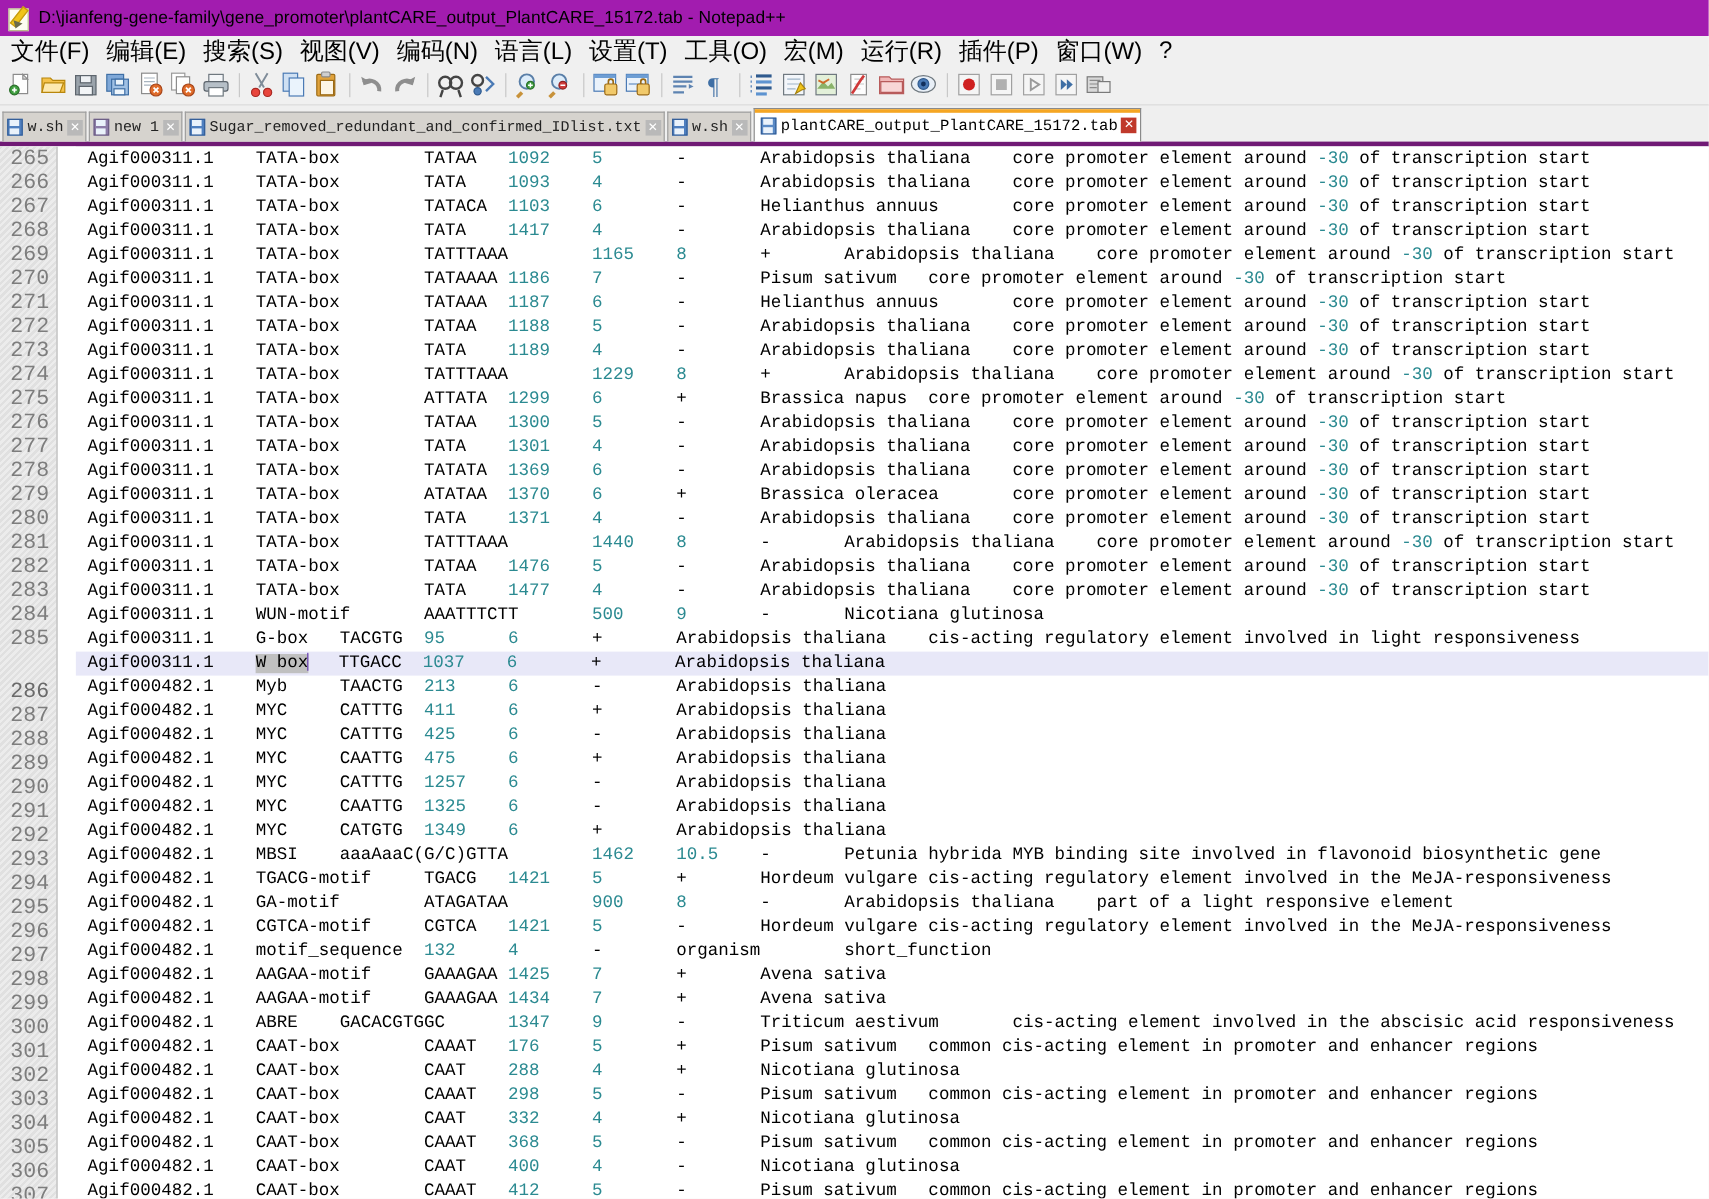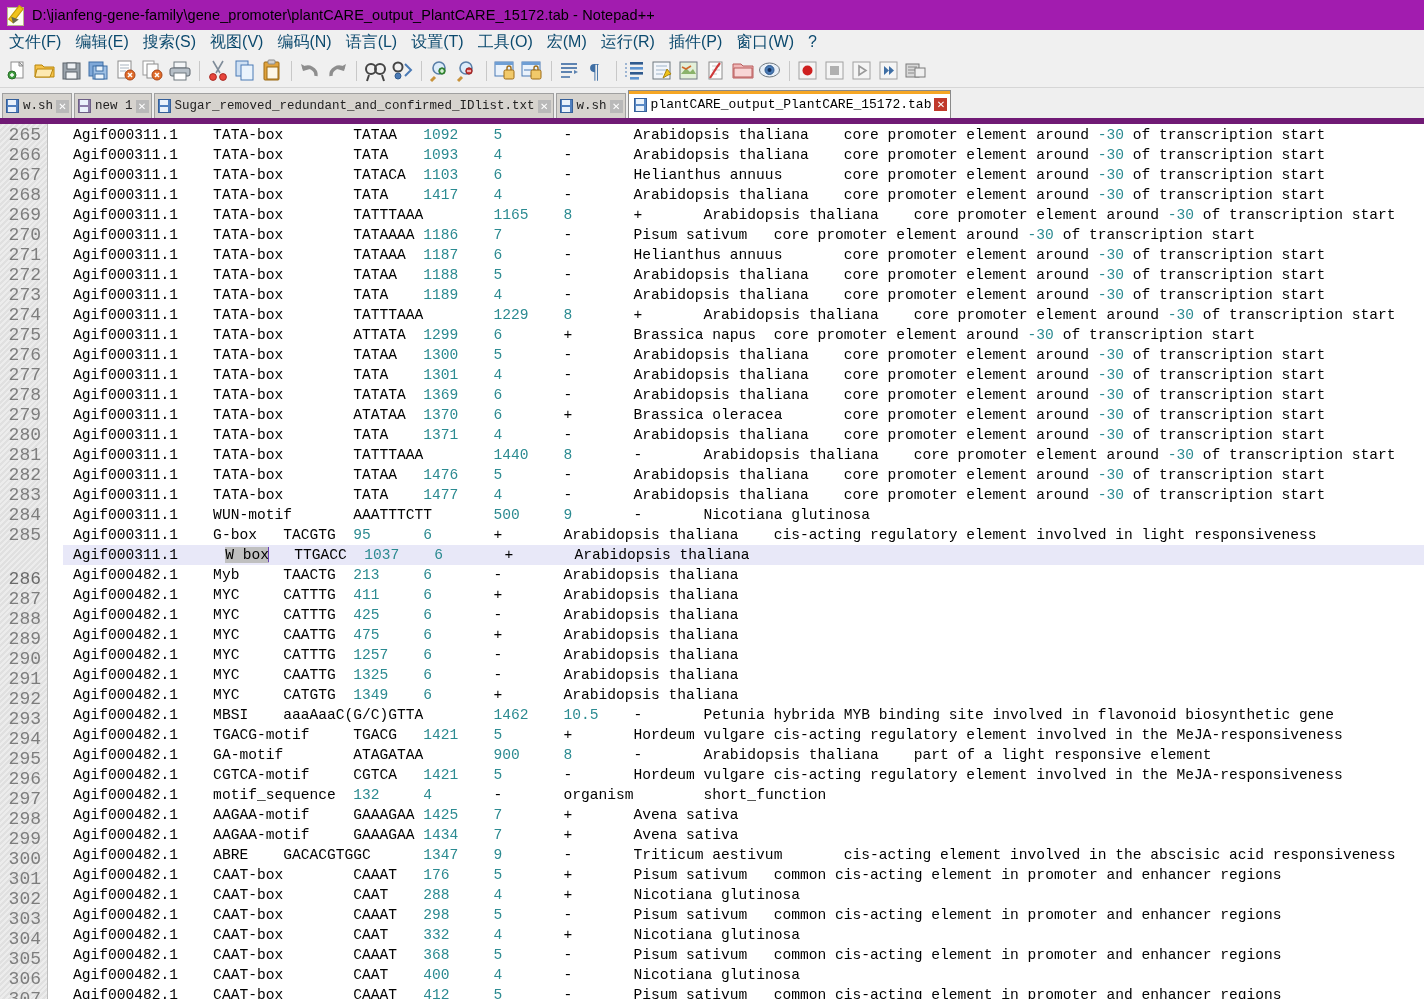--- a/index.html
+++ b/index.html
@@ -14,30 +14,30 @@
   
   .titlebar{height:30px;display:flex;align-items:center;background:#a21caf;padding-left:6px;}
   .title-icon{width:19px;height:19px;position:relative;flex:0 0 auto;margin-right:7px;}
   .title-icon .pad{position:absolute;left:1px;top:1px;width:15px;height:17px;background:#fdfdf2;border:1px solid #b9b98c;}
   .title-icon .pen{position:absolute;left:7px;top:-1px;width:4px;height:16px;background:#f0c419;transform:rotate(38deg);border:1px solid #c49a12;}
   .title-icon .nib{position:absolute;left:4px;top:12px;width:0;height:0;border-left:4px solid transparent;border-right:4px solid transparent;border-top:6px solid #6b6b4a;transform:rotate(20deg);}
   .title-text{font-size:14.5px;color:#000;font-family:"Liberation Sans",sans-serif;white-space:nowrap;letter-spacing:.1px;}
 
   
   .menubar{height:24px;display:flex;align-items:center;background:#f0f0f0;padding-left:2px;border-bottom:1px solid #f0f0f0;}
-  .menu-item{font-size:16px;color:#0c4a6e;padding:20px 7px;white-space:nowrap;cursor:default;}
+  .menu-item{font-size:20px;color:#000000;padding:20px 7px;white-space:nowrap;cursor:default;}
 
   
   .toolbar{height:32px;display:flex;align-items:center;background:#f0f0f0;padding-left:5px;border-bottom:1px solid #d6d6d6;}
   .tb{width:26px;height:26px;position:relative;margin-right:1px;flex:0 0 auto;}
   .tb svg{display:block;}
   .tbsep{width:1px;height:20px;background:#c8c8c8;margin:0 5px;flex:0 0 auto;}
 
   
-  .tabbar{height:30px;display:flex;align-items:flex-end;background:#efefef;padding-left:2px;border-bottom:6px solid #701a75;position:relative;}
+  .tabbar{height:30px;display:flex;align-items:flex-end;background:#efefef;padding-left:2px;border-bottom:4px solid #701a75;position:relative;}
   .tab{height:24px;display:flex;align-items:center;background:#d6d3ce;border:1px solid #a0a0a0;border-bottom:none;margin-right:2px;padding:0 2px 0 3px;position:relative;cursor:default;font-family:"Liberation Mono",monospace;font-size:12.5px;color:#222;white-space:nowrap;}
   .tab .tabicon{width:13px;height:14px;position:relative;margin-right:4px;flex:0 0 auto;}
   .tab .tabicon .body{position:absolute;inset:0;background:#4f7fbf;border:1px solid #355f99;}
   .tab .tabicon .slot{position:absolute;left:2px;top:1px;width:8px;height:5px;background:#eaf2fb;}
   .tab .tabicon .lbl{position:absolute;left:2px;bottom:1px;width:8px;height:5px;background:#eaf2fb;}
   .tab.purple .tabicon .body{background:#8c7ca8;border-color:#6d5f86;}
   .tab .tablabel{padding-right:3px;}
   .tab .tabclose{width:13px;height:13px;background:#b9b9b9;color:#fff;font-size:10px;line-height:13px;text-align:center;font-family:"Liberation Sans",sans-serif;flex:0 0 auto;}
   .tab.active{background:#ffffff;height:27px;border-color:#8a8a8a;padding:0 3px 0 5px;font-size:13px;color:#000;}
   .tab.active .topbar{position:absolute;left:0;right:0;top:0;height:3px;background:#f5a623;}
@@ -50,21 +50,21 @@
     background-image:repeating-linear-gradient(135deg,#e0e0e0 0 2px,#ececec 2px 4px);
     border-right:1px solid #bdbdbd;position:relative;}
   .gutter .nums{font-family:"Liberation Mono",monospace;font-size:18px;color:#7d7d7d;text-align:right;padding-right:6px;padding-top:1px;}
   .gutter .nums div{height:20px;line-height:20px;}
   .gutter .nums div.cur{color:#6a6a6a;margin-top:24px;}
   .fold{width:14px;flex:0 0 auto;background:#ffffff;border-right:1px solid #ffffff;}
   .code{flex:1;position:relative;overflow:hidden;padding-top:1px;}
   .ln{height:20px;line-height:20px;white-space:pre;font-family:"Liberation Mono",monospace;font-size:14.6px;color:#000000;padding-left:10px;}
   .ln.current{background:#e8e8f8;}
   .num{color:#2b8a91;}
-  .sel{background:#c0c0c0;margin-left:12px;}
+  .sel{background:#c0c0c0;}
   .caret{display:inline-block;width:0;border-left:1px solid #6a3fb5;height:15px;vertical-align:-3px;margin:0 -1px;}
 </style>
 </head>
 <body>
 
 <div class="app">
 
   <div class="titlebar">
     <div class="title-icon">
       <div class="pad"></div>

